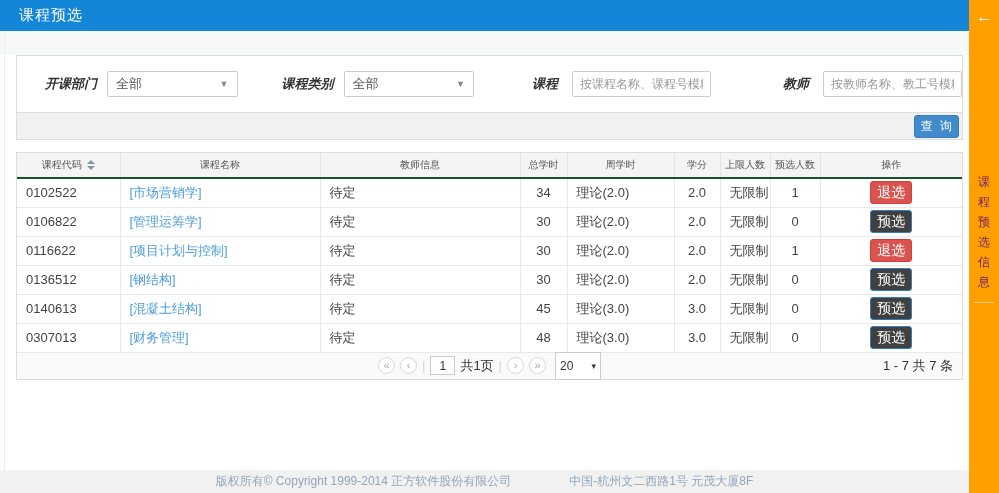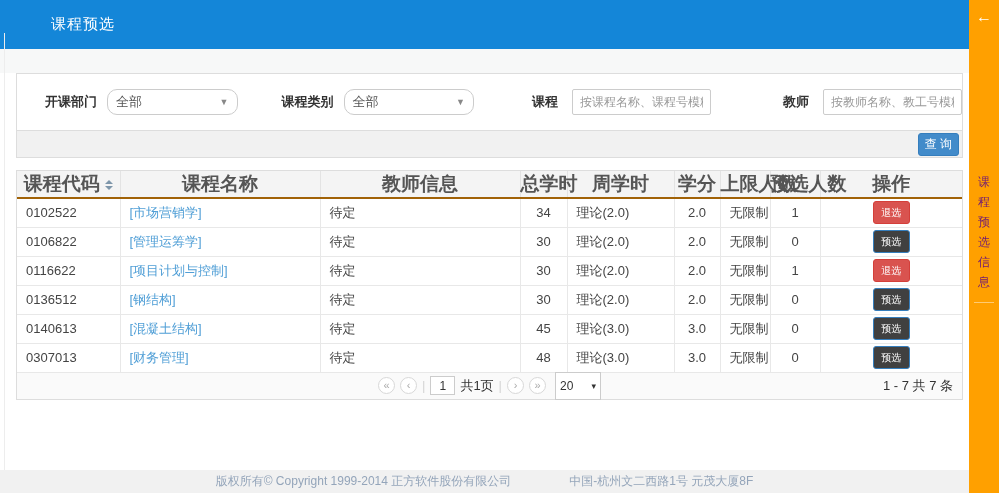--- a/index.html
+++ b/index.html
@@ -5,79 +5,79 @@
   * { margin:0; padding:0; box-sizing:border-box; }
   html,body { width:999px; height:493px; }
   body {
     font-family:"Liberation Sans","DejaVu Sans",sans-serif;
     background:#ffffff; color:#444; overflow:hidden;
   }
   .page { position:relative; width:999px; height:493px; overflow:hidden; }
 
   
   .topbar {
-    height:49px; background:#1486d8; display:flex; align-items:center;
-    padding-left:51px;
+    height:31px; background:#1486d8; display:flex; align-items:center;
+    padding-left:19px;
   }
   .topbar .title { color:#fff; font-size:15px; letter-spacing:1px; }
 
   .band { height:24px; background:#f7f8f8; }
 
   .main { margin-left:16px; width:947px; }
   .edge-line { position:absolute; left:4px; top:33px; bottom:0; width:1px; background:#ededed; }
 
   
   .filter-panel { background:#fff; border:1px solid #ddd; }
   .filter-row { height:56px; display:flex; align-items:center; padding-left:28px; }
-  .f-label { font-weight:bold; font-size:13px; color:#333; white-space:nowrap; }
+  .f-label { font-weight:bold; font-size:13px; color:#333; white-space:nowrap;font-style:italic; }
   .f-select {
-    width:137px; height:26px; border:1px solid #ccc; border-radius:10px; background:#fff;
+    width:137px; height:26px; border:1px solid #ccc; border-radius:2px; background:#fff;
     display:flex; align-items:center; justify-content:space-between;
     padding:0 8px; font-size:13px; color:#555; margin-left:10px; cursor:pointer;
   }
   .f-select .caret { color:#888; font-size:9px; }
   .f-input {
     width:139px; height:26px; border:1px solid #ccc; border-radius:2px;
     padding:0 7px; font-size:12px; color:#555; margin-left:14px;
     font-family:"Liberation Sans","DejaVu Sans",sans-serif;
   }
   .f-input::placeholder { color:#999; }
   .ml36 { margin-left:44px; } .ml58 { margin-left:58px; } .ml50 { margin-left:72px; }
 
   .filter-toolbar {
     height:27px; background:#f1f1f1; border-top:1px solid #ddd;
     display:flex; align-items:center; justify-content:flex-end; padding-right:3px;
   }
   .btn-search {
     height:23px; min-width:34px; padding:0 6px; background:#428bca; border:1px solid #357ebd;
     border-radius:3px; color:#fff; font-size:12px; cursor:pointer;
-    font-family:Liberation Sans, sans-serif;
+    font-family:Liberation Mono, monospace;
   }
 
   
   .table-panel { margin-top:12px; border:1px solid #ddd; background:#fff; }
   table { width:100%; border-collapse:collapse; table-layout:fixed; }
   thead th {
-    background:#f4f4f4; height:25px; font-size:19px; font-weight:bold; color:#555;
-    border-bottom:2px solid #a16207; border-right:1px solid #e3e3e3; text-align:center;
+    background:#f4f4f4; height:25px; font-size:10px; font-weight:normal; color:#555;
+    border-bottom:2px solid #14532d; border-right:1px solid #e3e3e3; text-align:center;
     white-space:nowrap;
   }
   thead th:last-child, tbody td:last-child { border-right:none; }
   tbody td {
     height:29px; font-size:13px; color:#444; border-bottom:1px solid #e8e8e8;
     border-right:1px solid #e8e8e8; padding:0 9px; white-space:nowrap; overflow:hidden;
   }
   td.al { text-align:left; } td.ac { text-align:center; }
   a.course-link { color:#4f9ed6; text-decoration:none; cursor:pointer; }
   .sort-icon { display:inline-flex; flex-direction:column; margin-left:5px; vertical-align:middle; }
   .sort-icon i { display:block; width:0; height:0; border-left:4px solid transparent; border-right:4px solid transparent; }
   .sort-icon .up { border-bottom:4px solid #7e96aa; margin-bottom:2px; }
   .sort-icon .dn { border-top:4px solid #7e96aa; }
   .btn-act {
-    min-width:37px; height:23px; padding:0 6px; border-radius:3px; color:#fff; font-size:10px;
+    min-width:37px; height:23px; padding:0 6px; border-radius:3px; color:#fff; font-size:14px;
     cursor:pointer; font-family:"Liberation Sans","DejaVu Sans",sans-serif;
   }
   .btn-act.primary { background:#404040; border:1px solid #357ebd; }
   .btn-act.danger  { background:#d9534f; border:1px solid #d43f3a; }
 
   
   .pager {
     position:relative; height:26px; background:#fafafa;
     display:flex; align-items:center; justify-content:center;
   }

